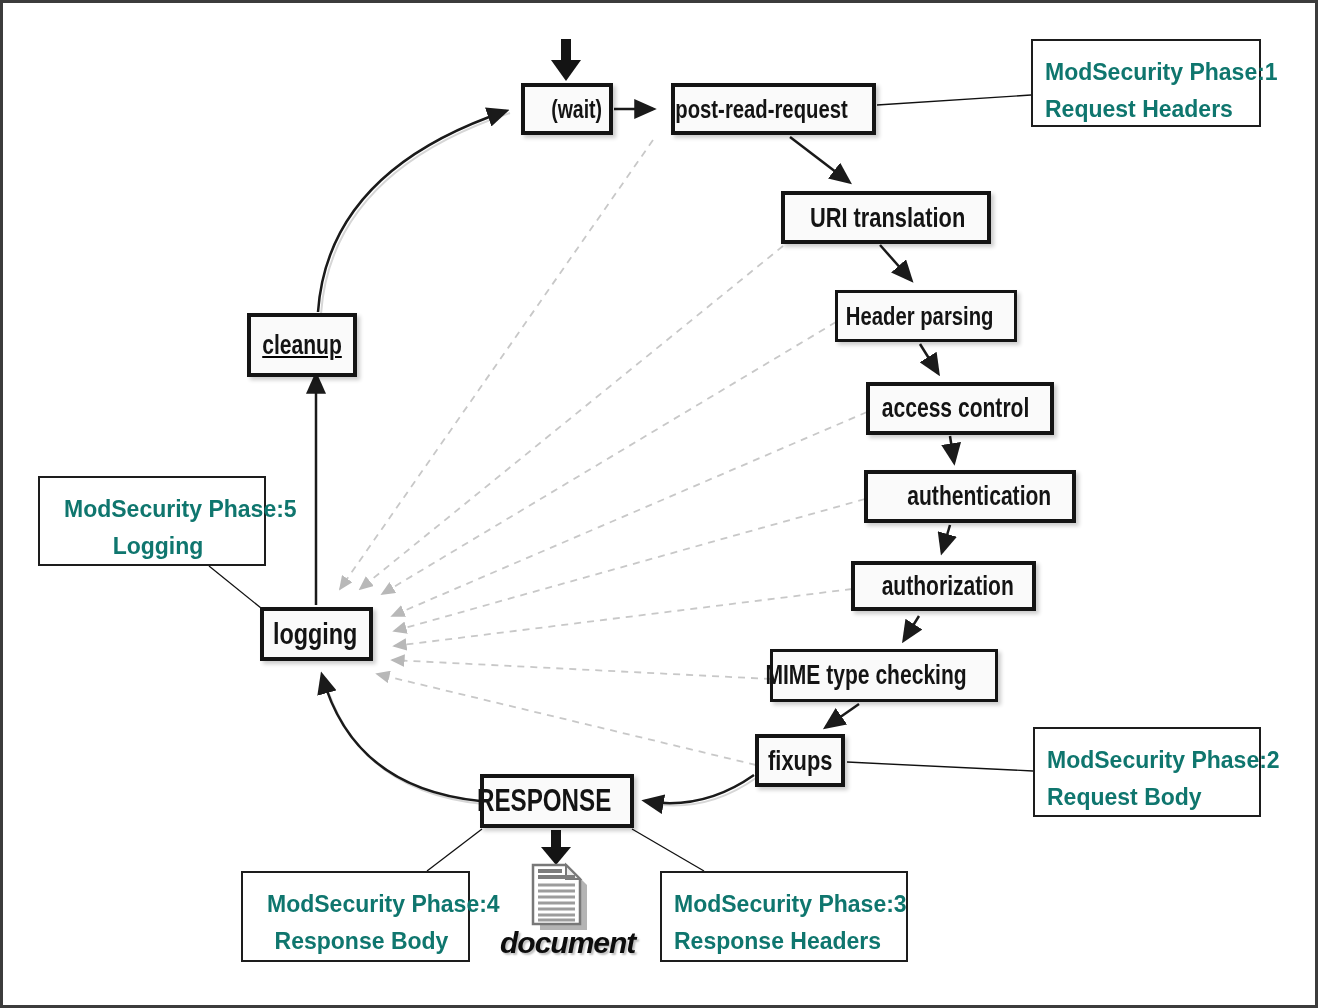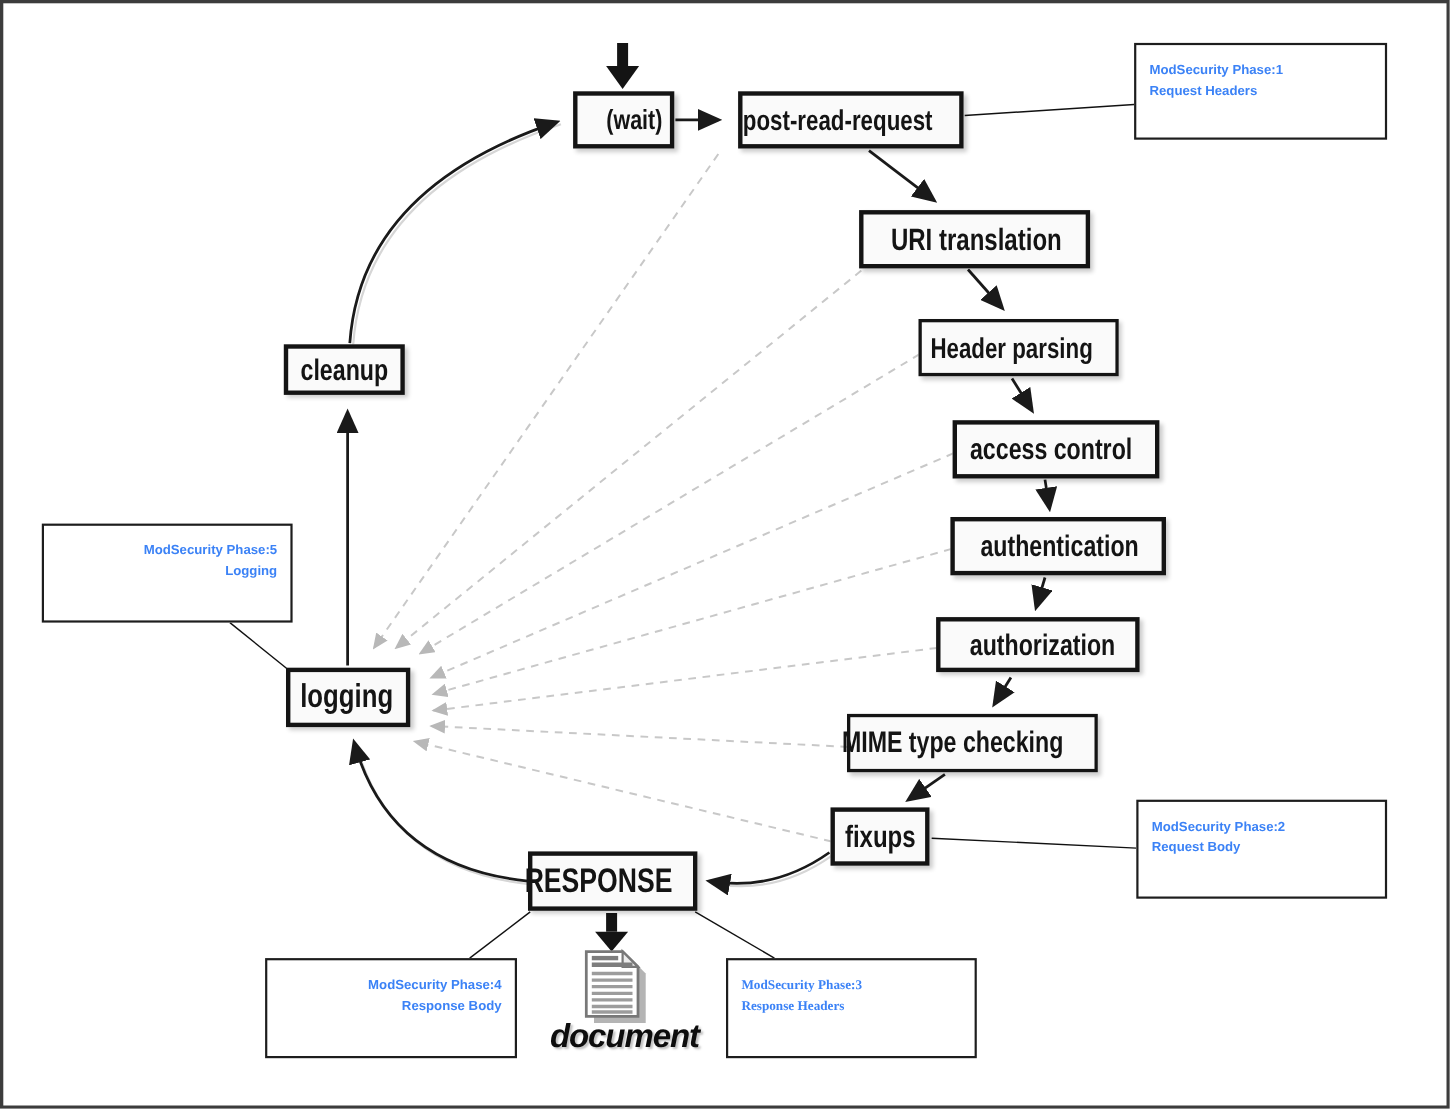--- a/index.html
+++ b/index.html
@@ -13,23 +13,23 @@
     display:flex;align-items:center;justify-content:flex-end;
     box-shadow:3px 3px 4px rgba(0,0,0,0.20);
   }
   .node .txt{
     font-weight:bold;color:#141414;white-space:nowrap;
     display:inline-block;transform:scaleX(0.78);letter-spacing:0;
   }
   .thin{border-width:3px;}
   .callout{
     position:absolute;box-sizing:border-box;background:#ffffff;border:2px solid #1d1d1d;
-    padding:13px 12px 0 12px;font-weight:bold;color:#3b82f6;font-size:12px;line-height:1.6;
+    padding:13px 12px 0 12px;font-weight:bold;color:#0f766e;font-size:23px;line-height:1.6;
   }
-  .callout.alignR{text-align:right;padding-left:24px;}
+  .callout.alignR{text-align:center;padding-left:24px;}
   .callout div{white-space:nowrap;}
   .doc-label{
     position:absolute;font-weight:bold;font-style:italic;color:#0d0d0d;
     font-size:30px;letter-spacing:-1px;text-align:center;
     text-shadow:2px 2px 2px rgba(0,0,0,0.25);
   }
 </style>
 </head>
 <body>
 
@@ -119,51 +119,51 @@
   </div>
   <div class="node thin" style="left:832px;top:287px;width:182px;height:52px;">
     <span class="txt" style="font-size:26px;">Header parsing</span>
   </div>
   <div class="node" style="left:778px;top:188px;width:210px;height:53px;">
     <span class="txt" style="font-size:28px;">URI translation</span>
   </div>
   <div class="node" style="left:863px;top:379px;width:188px;height:53px;">
     <span class="txt" style="font-size:27px;">access control</span>
   </div>
-  <div class="node" style="left:861px;top:467px;width:196px;height:53px;">
+  <div class="node" style="left:861px;top:467px;width:212px;height:53px;">
     <span class="txt" style="font-size:27px;">authentication</span>
   </div>
   <div class="node" style="left:848px;top:558px;width:185px;height:50px;">
     <span class="txt" style="font-size:27px;">authorization</span>
   </div>
   <div class="node thin" style="left:767px;top:646px;width:228px;height:53px;padding-left:43px;">
     <span class="txt" style="font-size:27px;">MIME type checking</span>
   </div>
   <div class="node" style="left:752px;top:731px;width:90px;height:53px;">
     <span class="txt" style="font-size:28px;">fixups</span>
   </div>
   <div class="node" style="left:477px;top:771px;width:154px;height:54px;">
     <span class="txt" style="font-size:31px;">RESPONSE</span>
   </div>
   <div class="node" style="left:257px;top:604px;width:113px;height:54px;">
     <span class="txt" style="font-size:30px;">logging</span>
   </div>
-  <div class="node" style="left:255px;top:310px;width:110px;height:46px;">
+  <div class="node" style="left:244px;top:310px;width:110px;height:64px;text-decoration:underline;">
     <span class="txt" style="font-size:27px;">cleanup</span>
   </div>
 
   <div class="callout" style="left:1028px;top:36px;width:230px;height:88px;">
     <div>ModSecurity Phase:1</div>
     <div>Request Headers</div>
   </div>
   <div class="callout" style="left:1030px;top:724px;width:228px;height:90px;">
     <div>ModSecurity Phase:2</div>
     <div>Request Body</div>
   </div>
-  <div class="callout" style="left:657px;top:868px;width:228px;height:91px;font-family:Liberation Serif, serif;">
+  <div class="callout" style="left:657px;top:868px;width:248px;height:91px;">
     <div>ModSecurity Phase:3</div>
     <div>Response Headers</div>
   </div>
   <div class="callout alignR" style="left:238px;top:868px;width:229px;height:91px;">
     <div>ModSecurity Phase:4</div>
     <div>Response Body</div>
   </div>
   <div class="callout alignR" style="left:35px;top:473px;width:228px;height:90px;">
     <div>ModSecurity Phase:5</div>
     <div>Logging</div>

